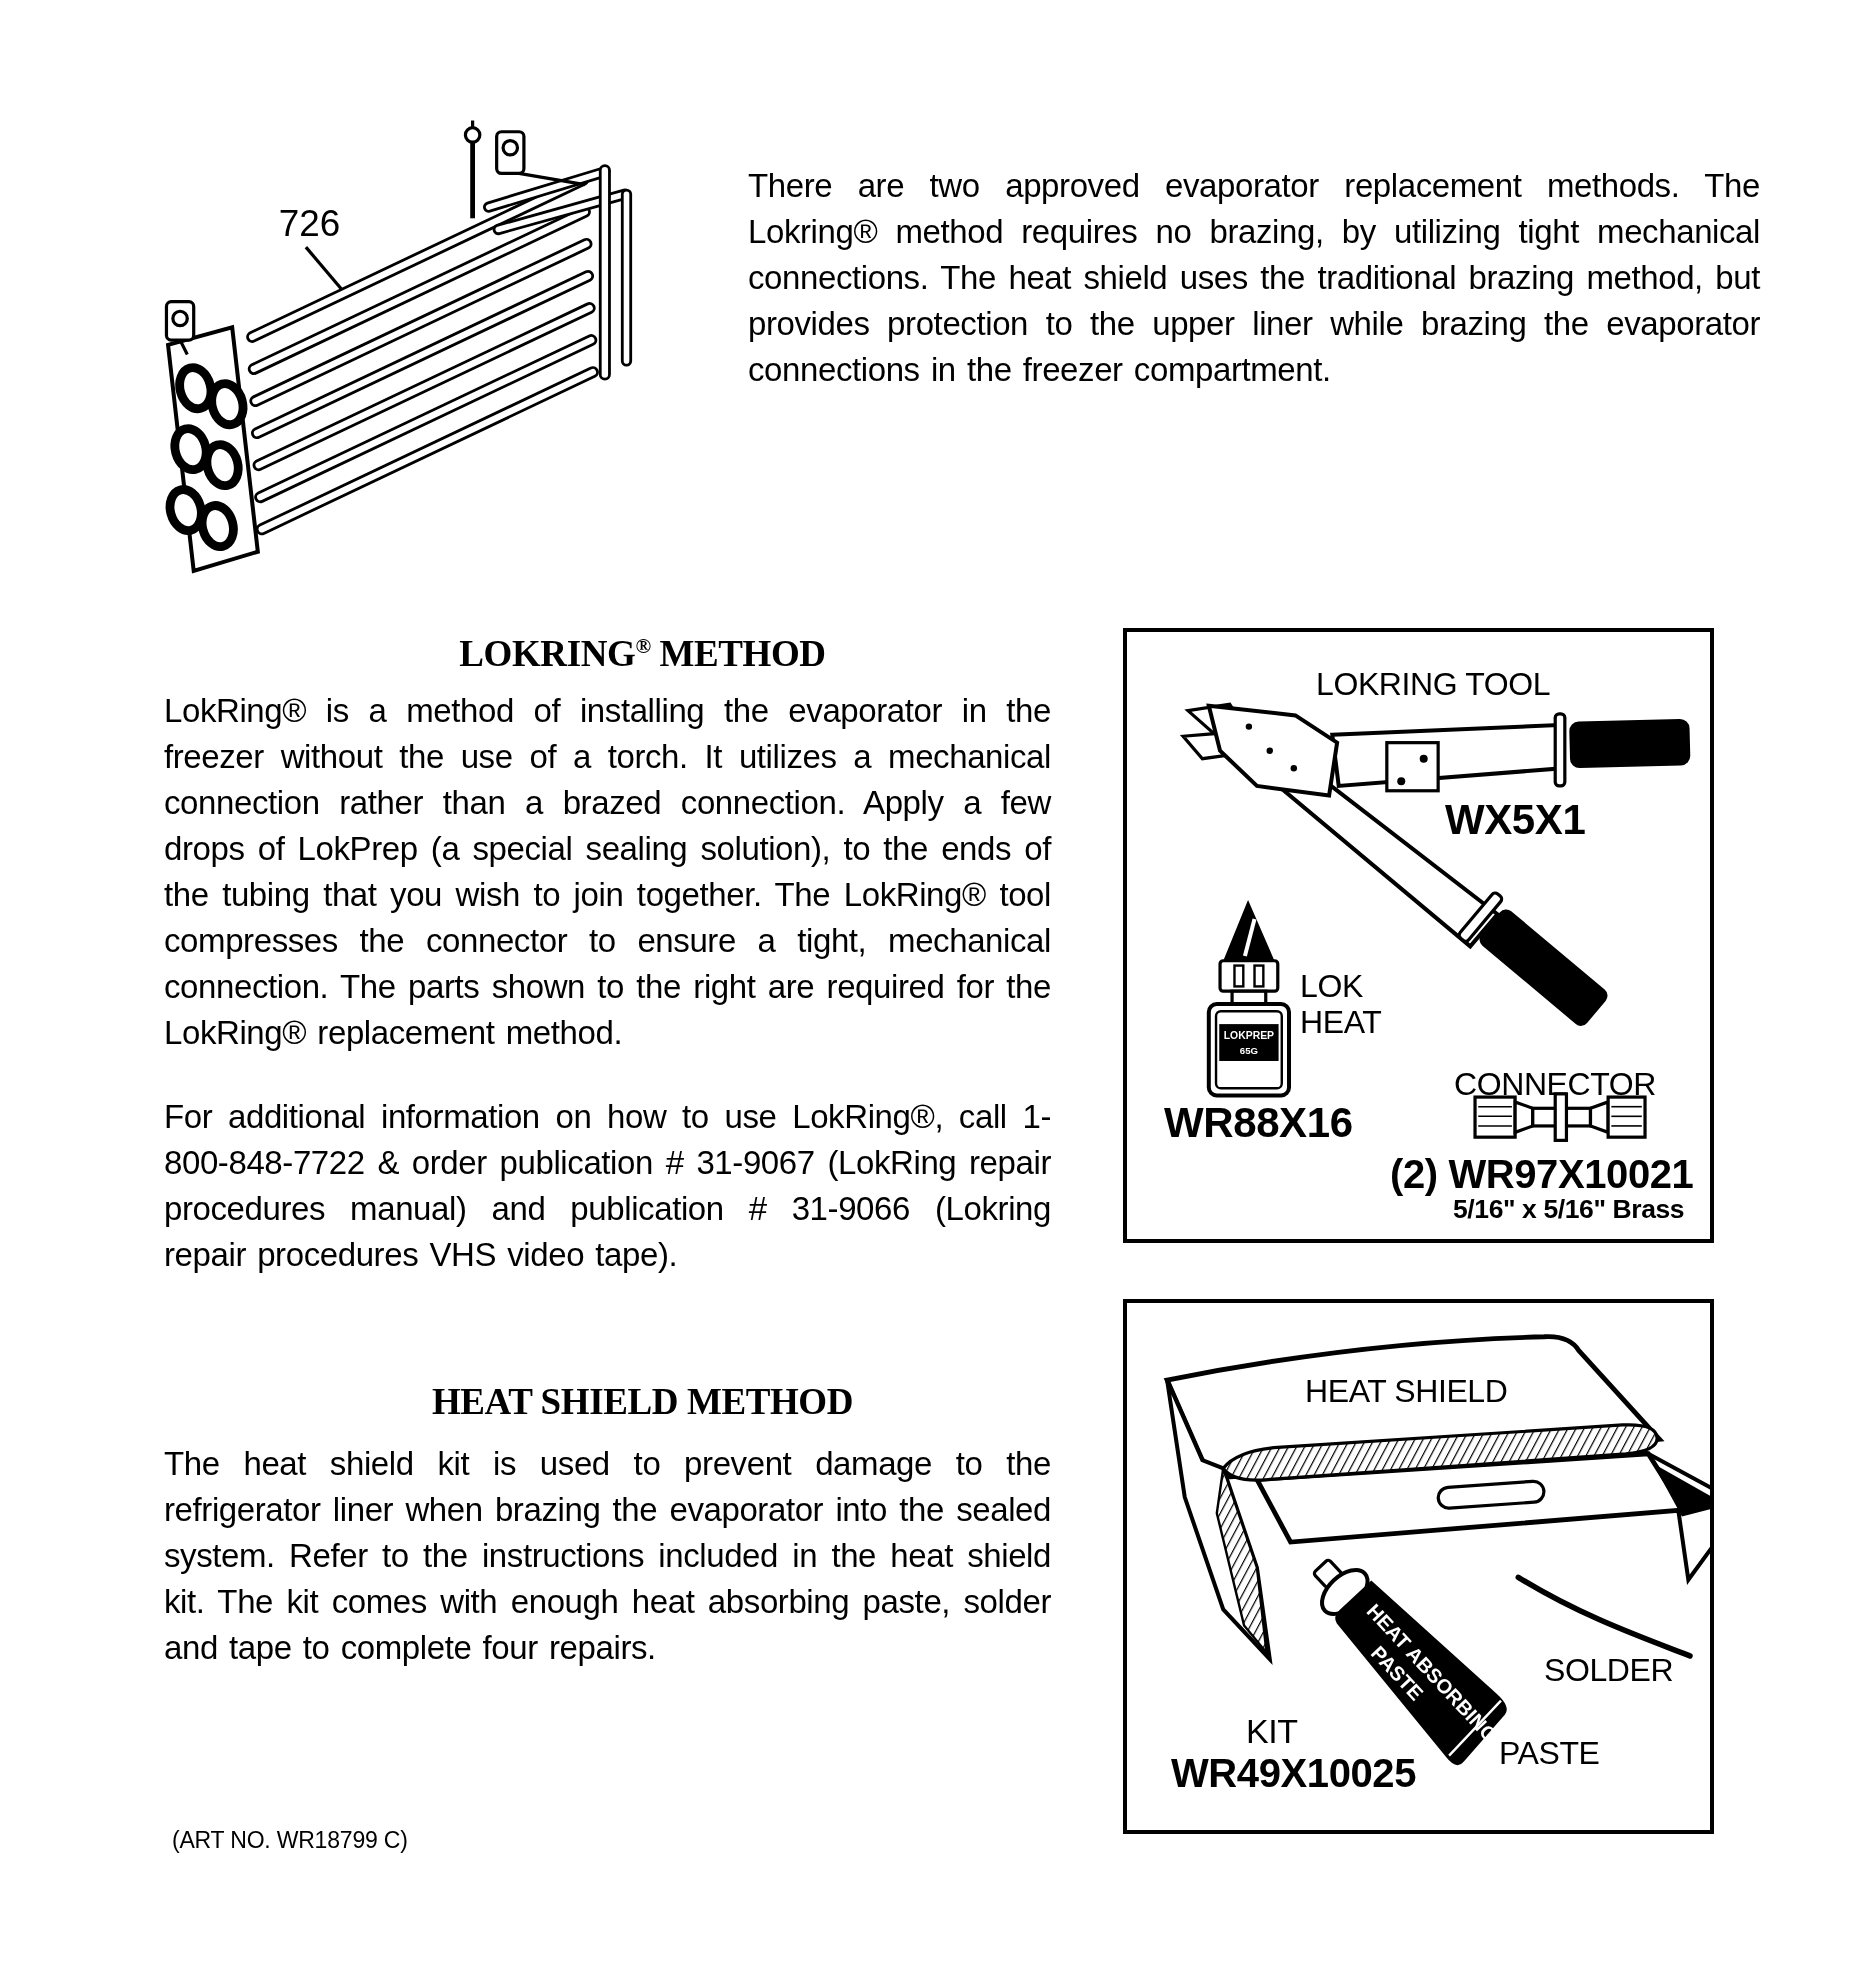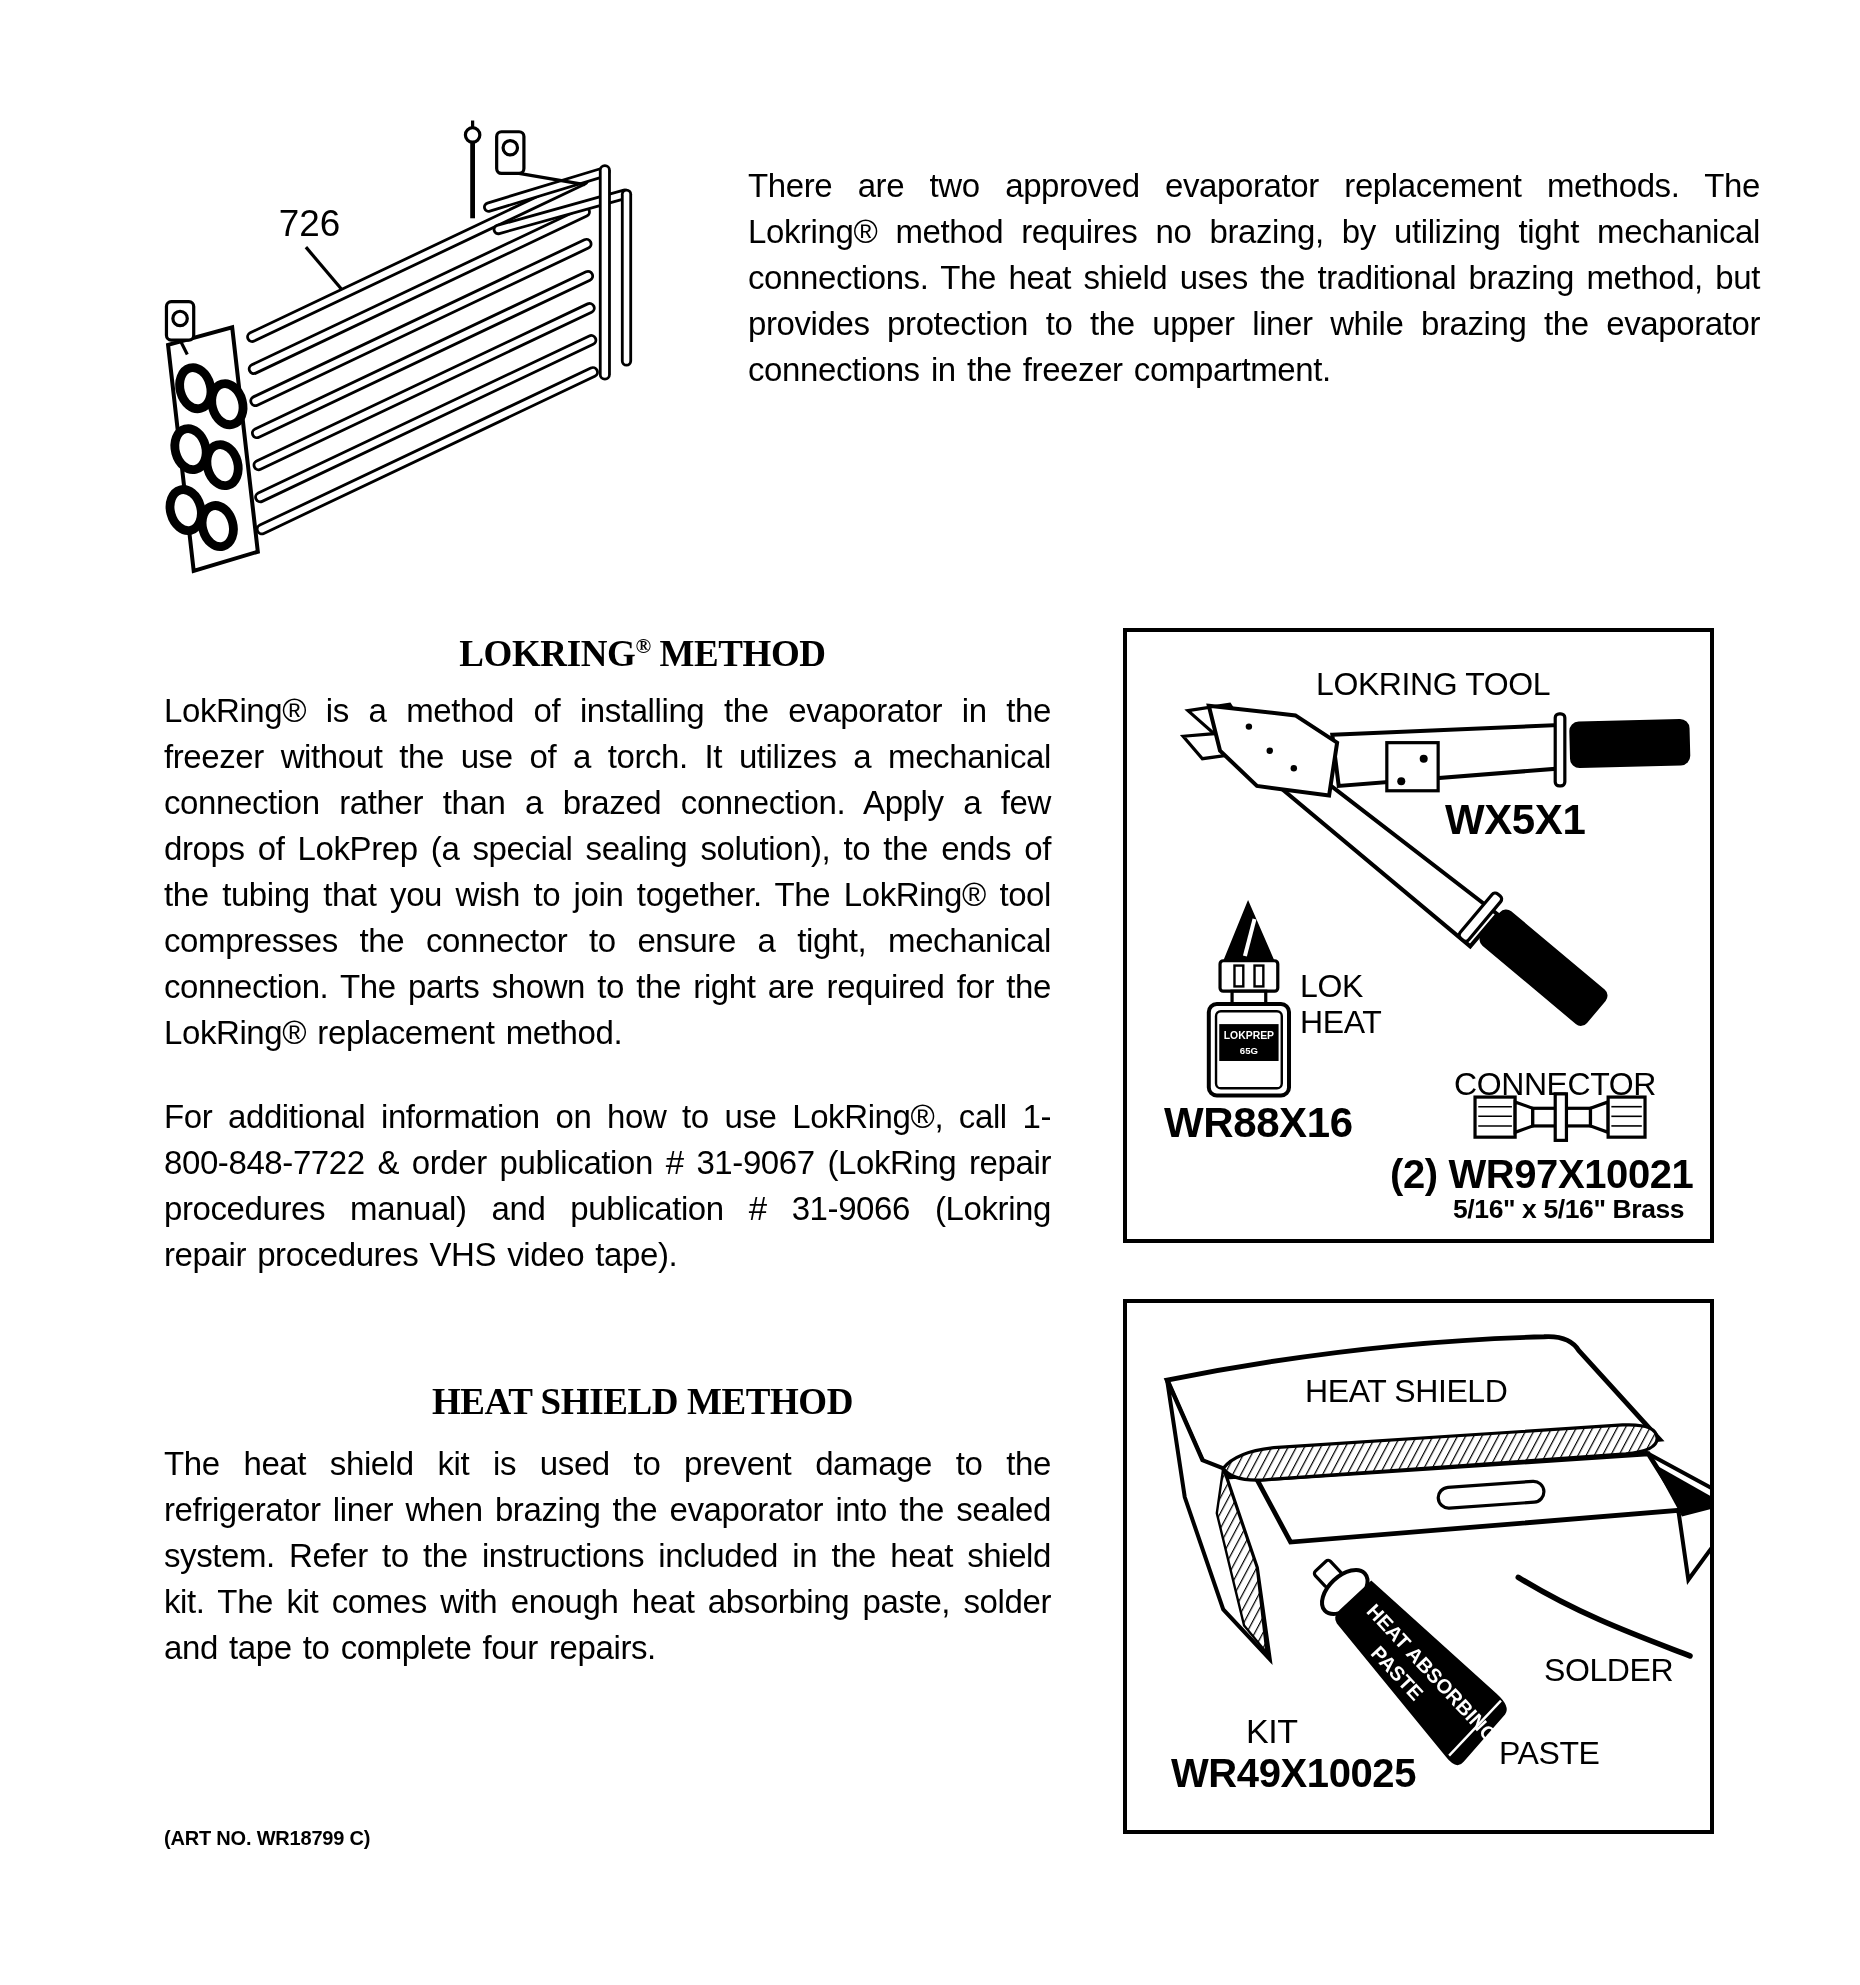--- a/index.html
+++ b/index.html
@@ -13,21 +13,21 @@
   }
   .heading {
     position:absolute; font-weight:700; font-size:37px; white-space:nowrap;
     letter-spacing:-0.4px;
   }
   .heading sup { font-size:21px; vertical-align:super; line-height:0; }
   .box { position:absolute; border:4px solid #000; background:#fff; }
   .box svg { position:absolute; left:0; top:0; }
   .lbl { position:absolute; white-space:nowrap; font-size:32px; line-height:1.12; letter-spacing:-0.4px; }
   .lbl.bold { font-weight:700; }
-  .artno { position:absolute; font-size:20px; font-weight:700; letter-spacing:-0.2px; }
+  .artno { position:absolute; font-size:23px; font-weight:400; letter-spacing:-0.2px;margin-left:8px; }
   svg { display:block; }
   .ln { stroke:#000; fill:none; }
 </style>
 </head>
 <body>
 
 <div class="page">
 
   <svg style="position:absolute; left:136px; top:90px;" width="545" height="489" viewBox="0 0 680 610">
     <g stroke-linecap="round">

